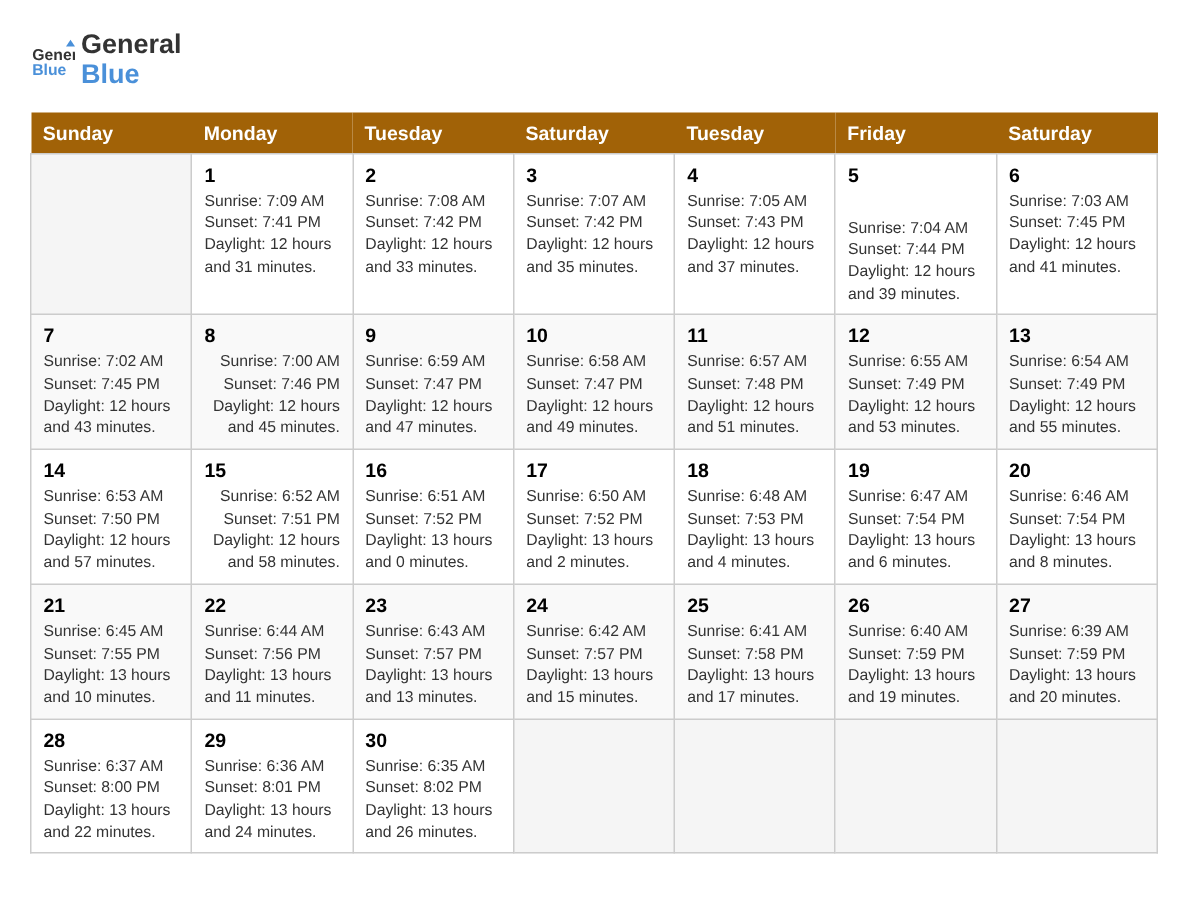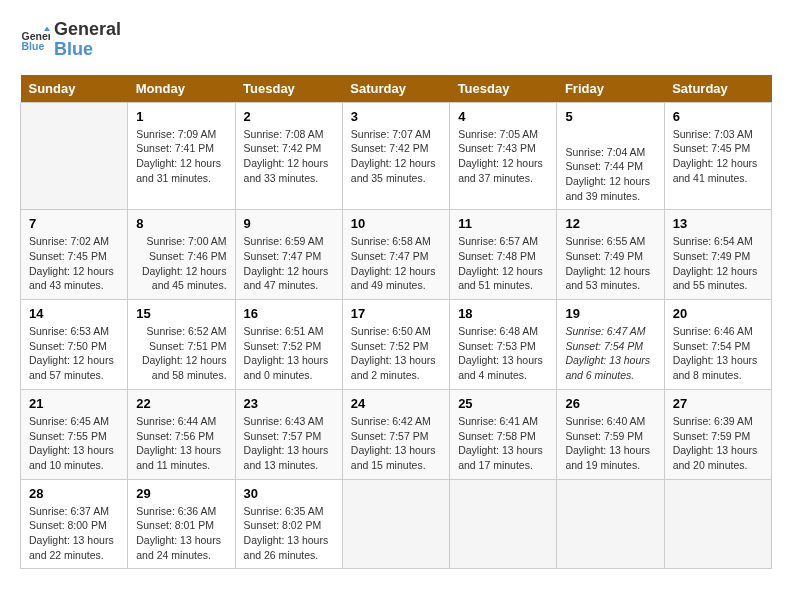--- a/index.html
+++ b/index.html
@@ -242,21 +242,21 @@
         </td>
         <td>
           <div class="day-num">18</div>
           <div class="day-detail" style="white-space: pre-line;">Sunrise: 6:48 AM
 Sunset: 7:53 PM
 Daylight: 13 hours
 and 4 minutes.</div>
         </td>
         <td>
           <div class="day-num">19</div>
-          <div class="day-detail" style="white-space: pre-line; font-style: italic;">Sunrise: 6:47 AM
+          <div class="day-detail" style="white-space: pre-line;">Sunrise: 6:47 AM
 Sunset: 7:54 PM
 Daylight: 13 hours
 and 6 minutes.</div>
         </td>
         <td>
           <div class="day-num">20</div>
           <div class="day-detail" style="white-space: pre-line;">Sunrise: 6:46 AM
 Sunset: 7:54 PM
 Daylight: 13 hours
 and 8 minutes.</div>

